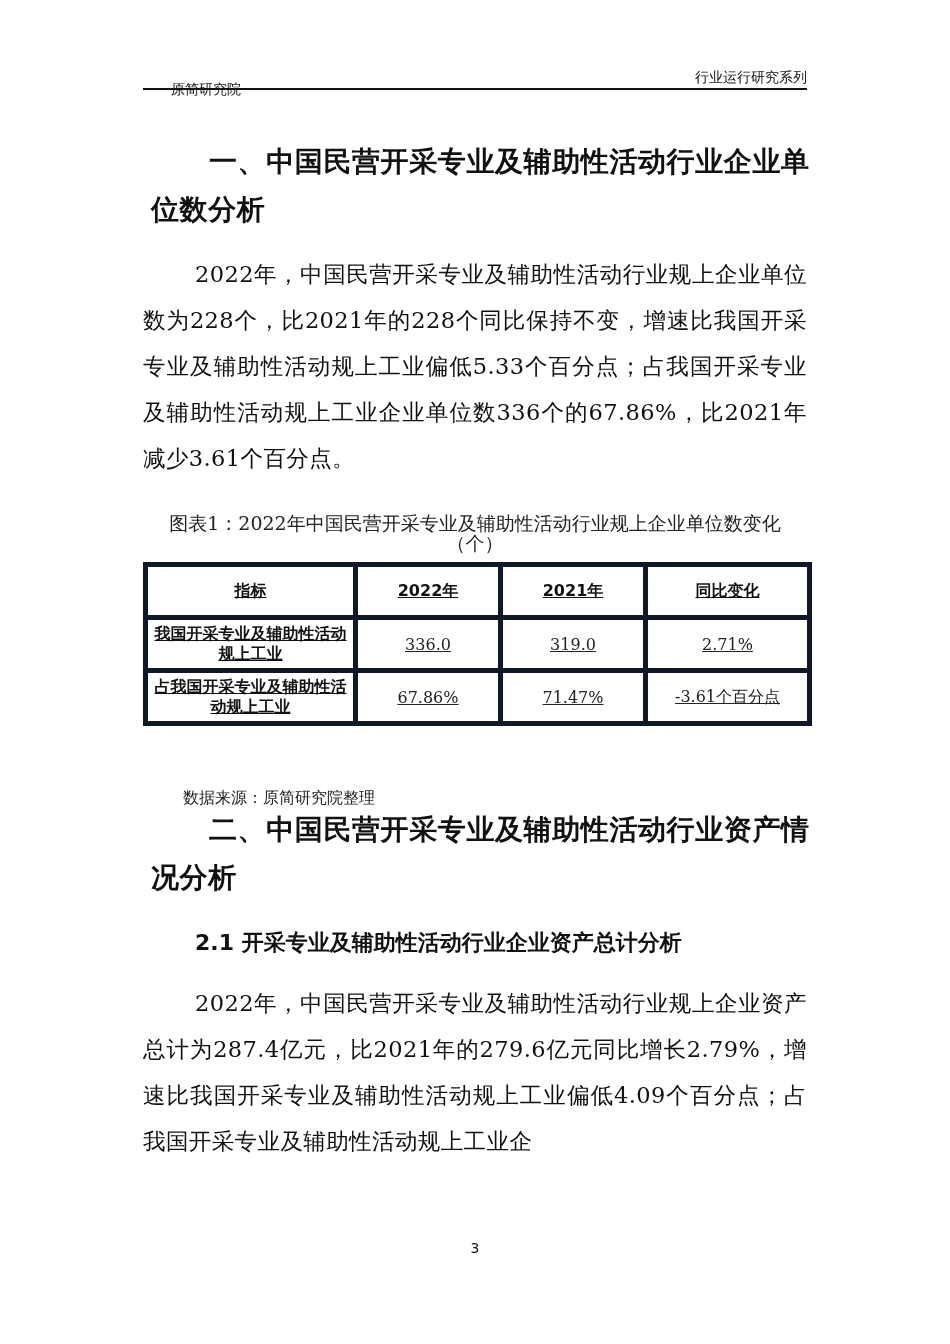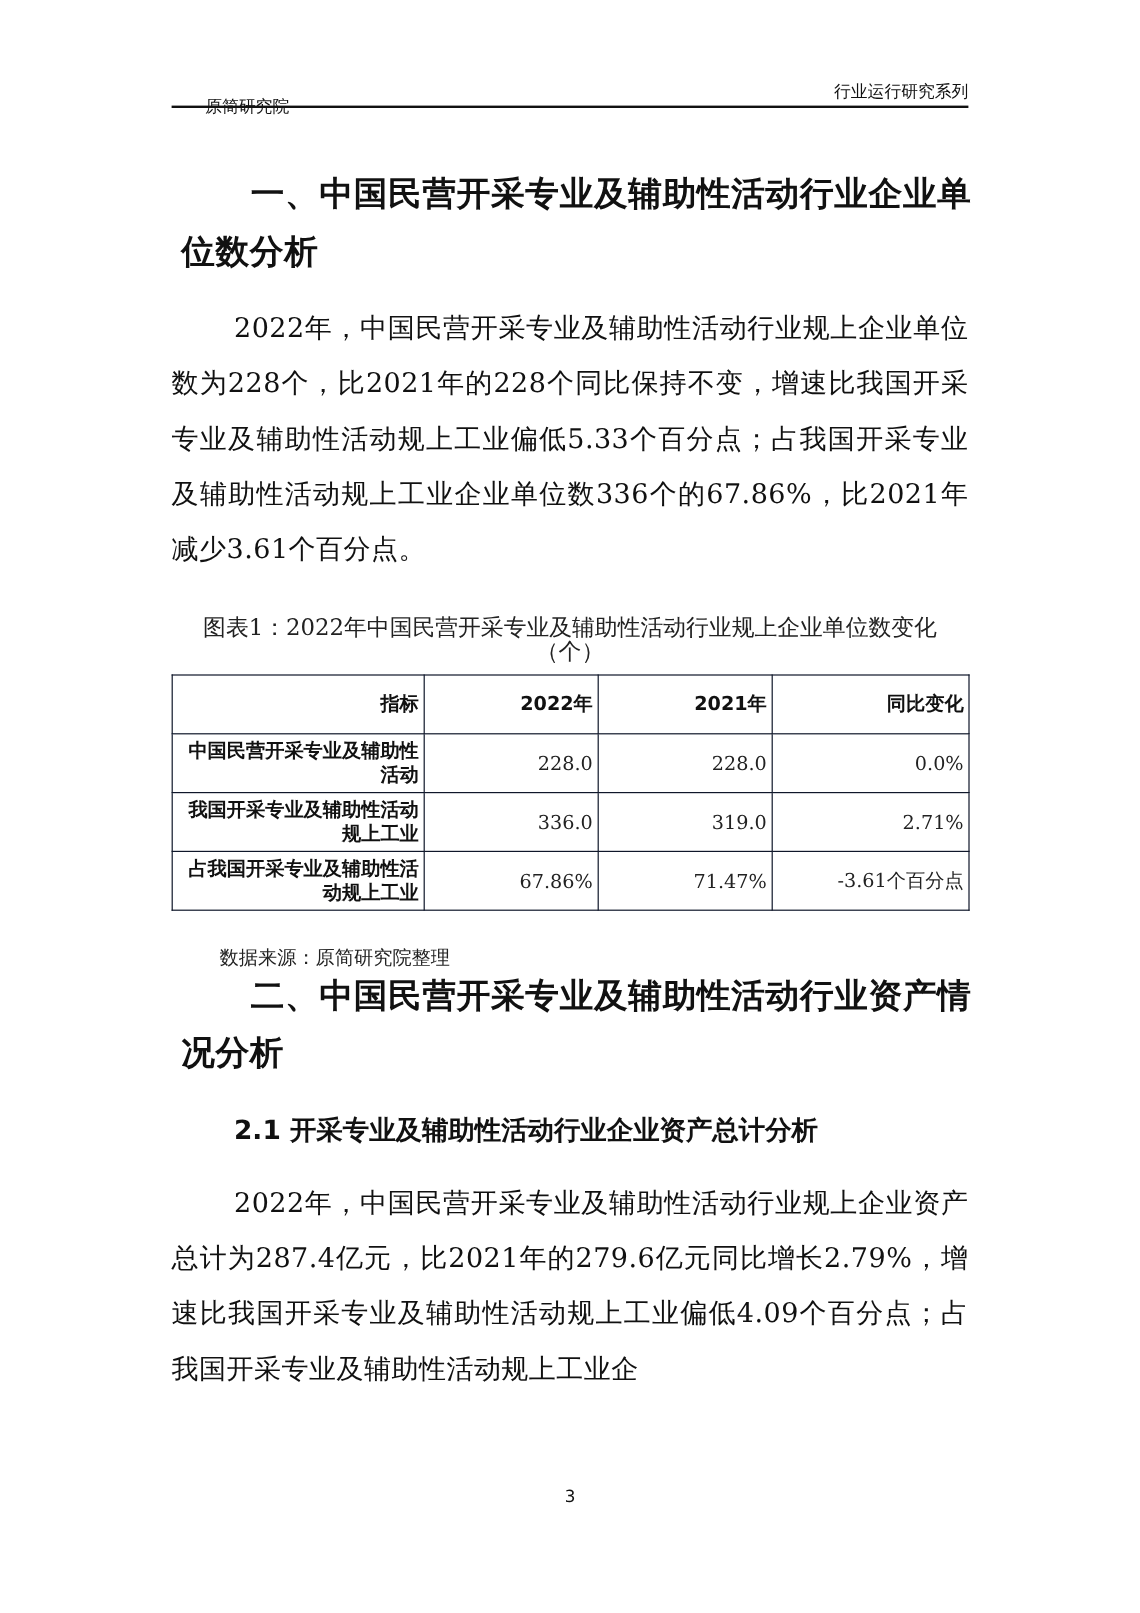--- a/index.html
+++ b/index.html
@@ -21,21 +21,21 @@
 
     .para { position: absolute; left: 143px; width: 664px;
       font-family: "DejaVu Serif", serif; font-size: 22.5px; line-height: 46px;
       text-indent: 52px; text-align: justify; letter-spacing: 0.4px; color: #111; }
 
     .caption { position: absolute; left: 143px; width: 664px; text-align: center;
       font-family: "DejaVu Serif", serif; font-size: 19px; line-height: 20px; color: #222; }
 
     table.data { position: absolute; left: 143px; top: 562px; width: 664px;
       border-collapse: collapse; table-layout: fixed; }
-    table.data td, table.data th { border: 1px solid #0f172a; text-align: right; vertical-align: middle; padding: 0 4px; }
+    table.data td, table.data th { border: 5px solid #0f172a; text-align: center; vertical-align: middle; padding: 0 4px; text-decoration: underline; }
     table.data th { height: 48px; font-family: "DejaVu Sans", sans-serif; font-weight: bold; font-size: 16px; }
     table.data td.label { font-family: "DejaVu Sans", sans-serif; font-weight: bold; font-size: 16px; line-height: 20px; height: 48px; }
     table.data td.val { font-family: "DejaVu Serif", serif; font-size: 16px; color: #222; }
 
     .source { position: absolute; left: 183px; top: 768px; font-family: "DejaVu Serif", serif; font-size: 16px; line-height: 22px; color: #222; margin-top: 19px; }
 
     .pagenum { position: absolute; left: 0; width: 950px; top: 1240px; text-align: center;
       font-family: "DejaVu Sans", sans-serif; font-size: 14px; color: #111; }
   </style>
 </head>
@@ -65,26 +65,20 @@
     <thead>
       <tr>
         <th>指标</th>
         <th>2022年</th>
         <th>2021年</th>
         <th>同比变化</th>
       </tr>
     </thead>
     <tbody>
       <tr>
-        <td class="label">中国民营开采专业及辅助性活动</td>
-        <td class="val">228.0</td>
-        <td class="val">228.0</td>
-        <td class="val">0.0%</td>
-      </tr>
-      <tr>
         <td class="label">我国开采专业及辅助性活动规上工业</td>
         <td class="val">336.0</td>
         <td class="val">319.0</td>
         <td class="val">2.71%</td>
       </tr>
       <tr>
         <td class="label">占我国开采专业及辅助性活动规上工业</td>
         <td class="val">67.86%</td>
         <td class="val">71.47%</td>
         <td class="val">-3.61个百分点</td>

